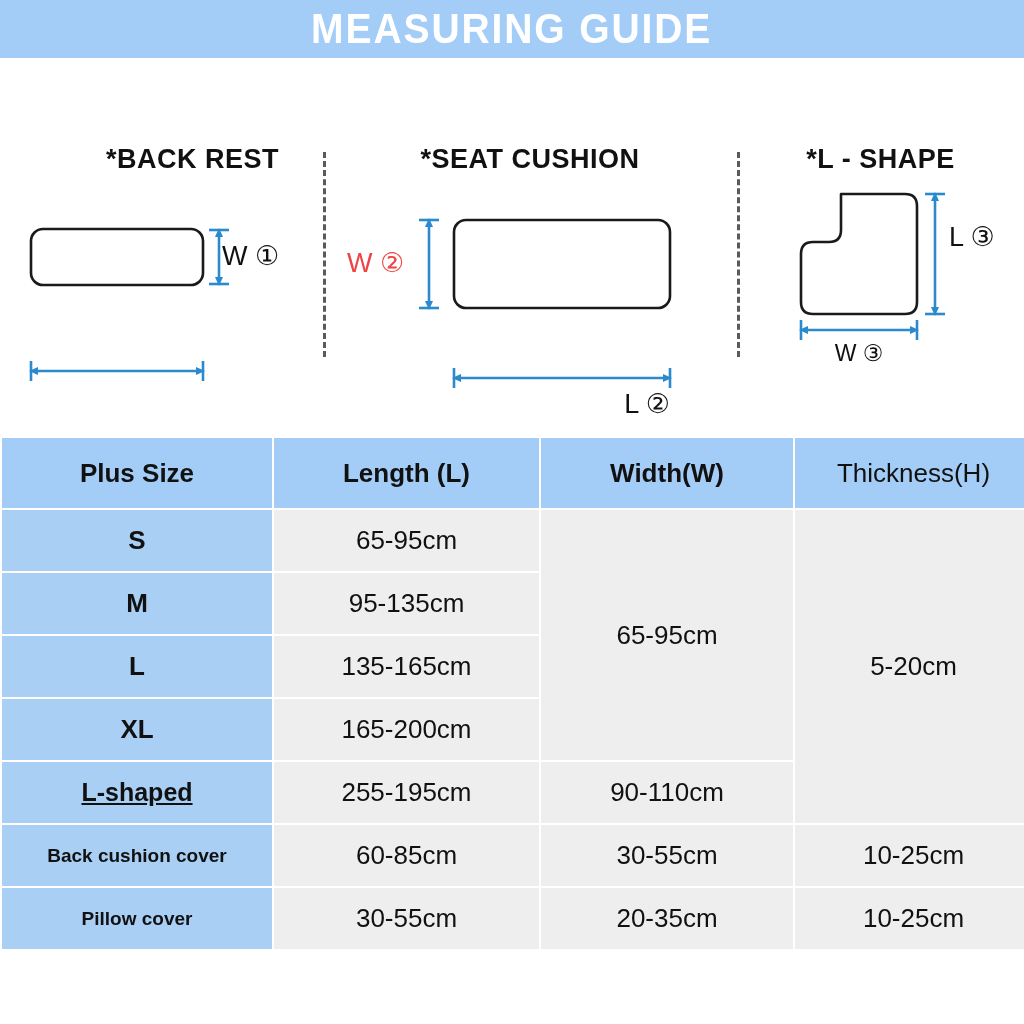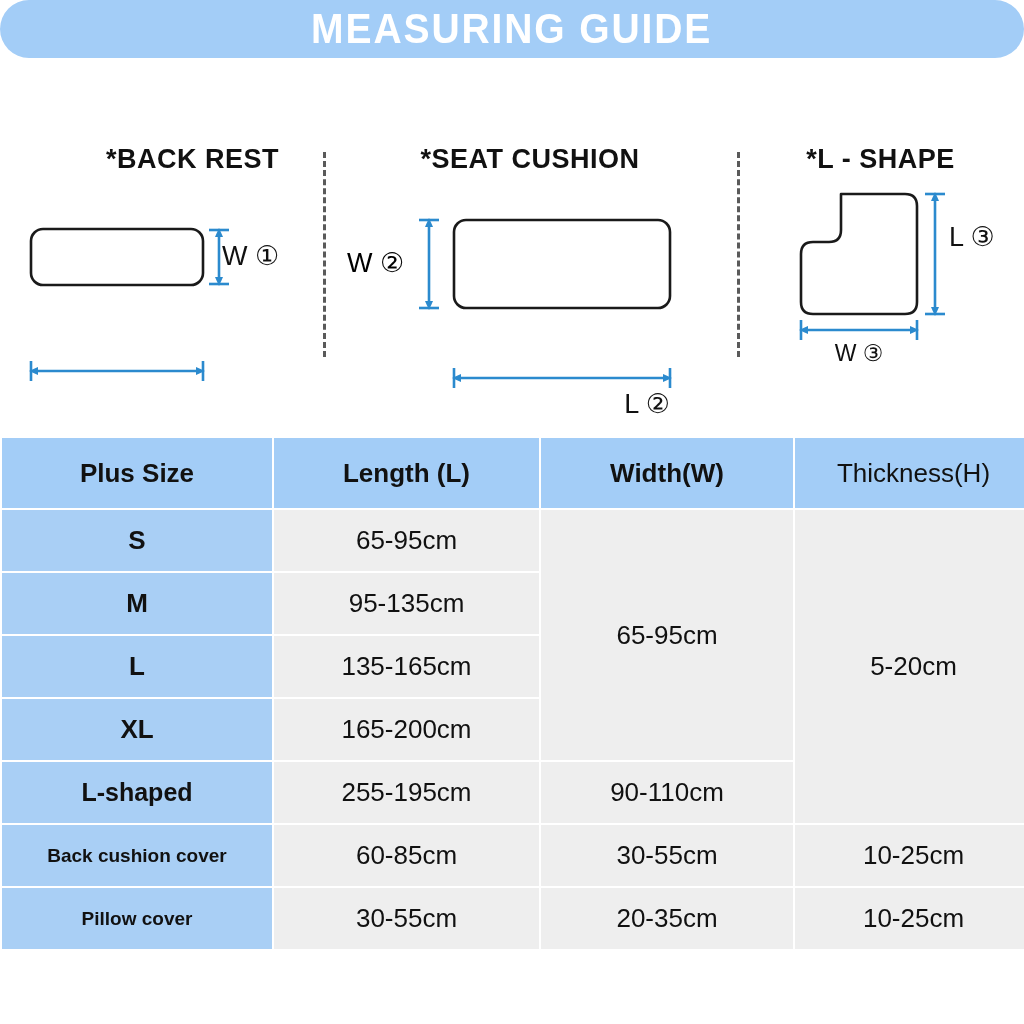--- a/index.html
+++ b/index.html
@@ -18,21 +18,20 @@
   
   .banner {
     position: absolute;
     left: 0; top: 0;
     width: 1024px;
     height: 58px;
     background: #a3cdf7;
     display: flex;
     align-items: center;
     justify-content: center;
-    border-radius: 29px;
   }
   .banner-title {
     color: #ffffff;
     font-weight: bold;
     font-size: 42px;
     letter-spacing: 2px;
     transform: scaleX(0.93);
     line-height: 1;
     white-space: nowrap;
   }
@@ -104,21 +103,21 @@
   }
   th.th-thickness { font-weight: normal; }
 
   td.size-cell {
     background: #a9cff5;
     height: 53px;
     font-size: 26px;
     font-weight: bold;
   }
   td.size-cell.small   { font-size: 19px; }
-  td.size-cell.medium  { font-size: 25px; }
+  td.size-cell.medium  { font-size: 25px; text-decoration: underline; }
 
   td.val-cell {
     background: #eeeeee;
     font-size: 26px;
     font-weight: normal;
   }
 
   col.c-size      { width: 270px; }
   col.c-length    { width: 265px; }
   col.c-width     { width: 252px; }
@@ -173,21 +172,21 @@
       <polygon points="106,252 102,243 110,243" fill="#2b8ace"></polygon>
 
       <g stroke="#2b8ace" stroke-width="2.6" fill="none">
         <line x1="131" y1="310" x2="131" y2="330"></line>
         <line x1="347" y1="310" x2="347" y2="330"></line>
         <line x1="135" y1="320" x2="343" y2="320"></line>
       </g>
       <polygon points="129,320 138,316 138,324" fill="#2b8ace"></polygon>
       <polygon points="349,320 340,316 340,324" fill="#2b8ace"></polygon>
     </svg>
-    <div style="position:absolute;left:24px;top:189px;font-size:27px;color:#000000;white-space:nowrap;">W ②</div>
+    <div style="position:absolute;left:24px;top:189px;font-size:27px;color:#ef4444;white-space:nowrap;">W ②</div>
     <div style="position:absolute;left:131px;top:330px;width:216px;text-align:right;font-size:27px;color:#111;white-space:nowrap;">L ②</div>
   </div>
 
   <div class="panel panel-lshape">
     <div class="panel-title lshape">*L - SHAPE</div>
     <svg class="svg-wrap" width="287" height="370" viewBox="0 0 287 370">
 
       <path d="M 104,136
                L 168,136
                Q 180,136 180,148

